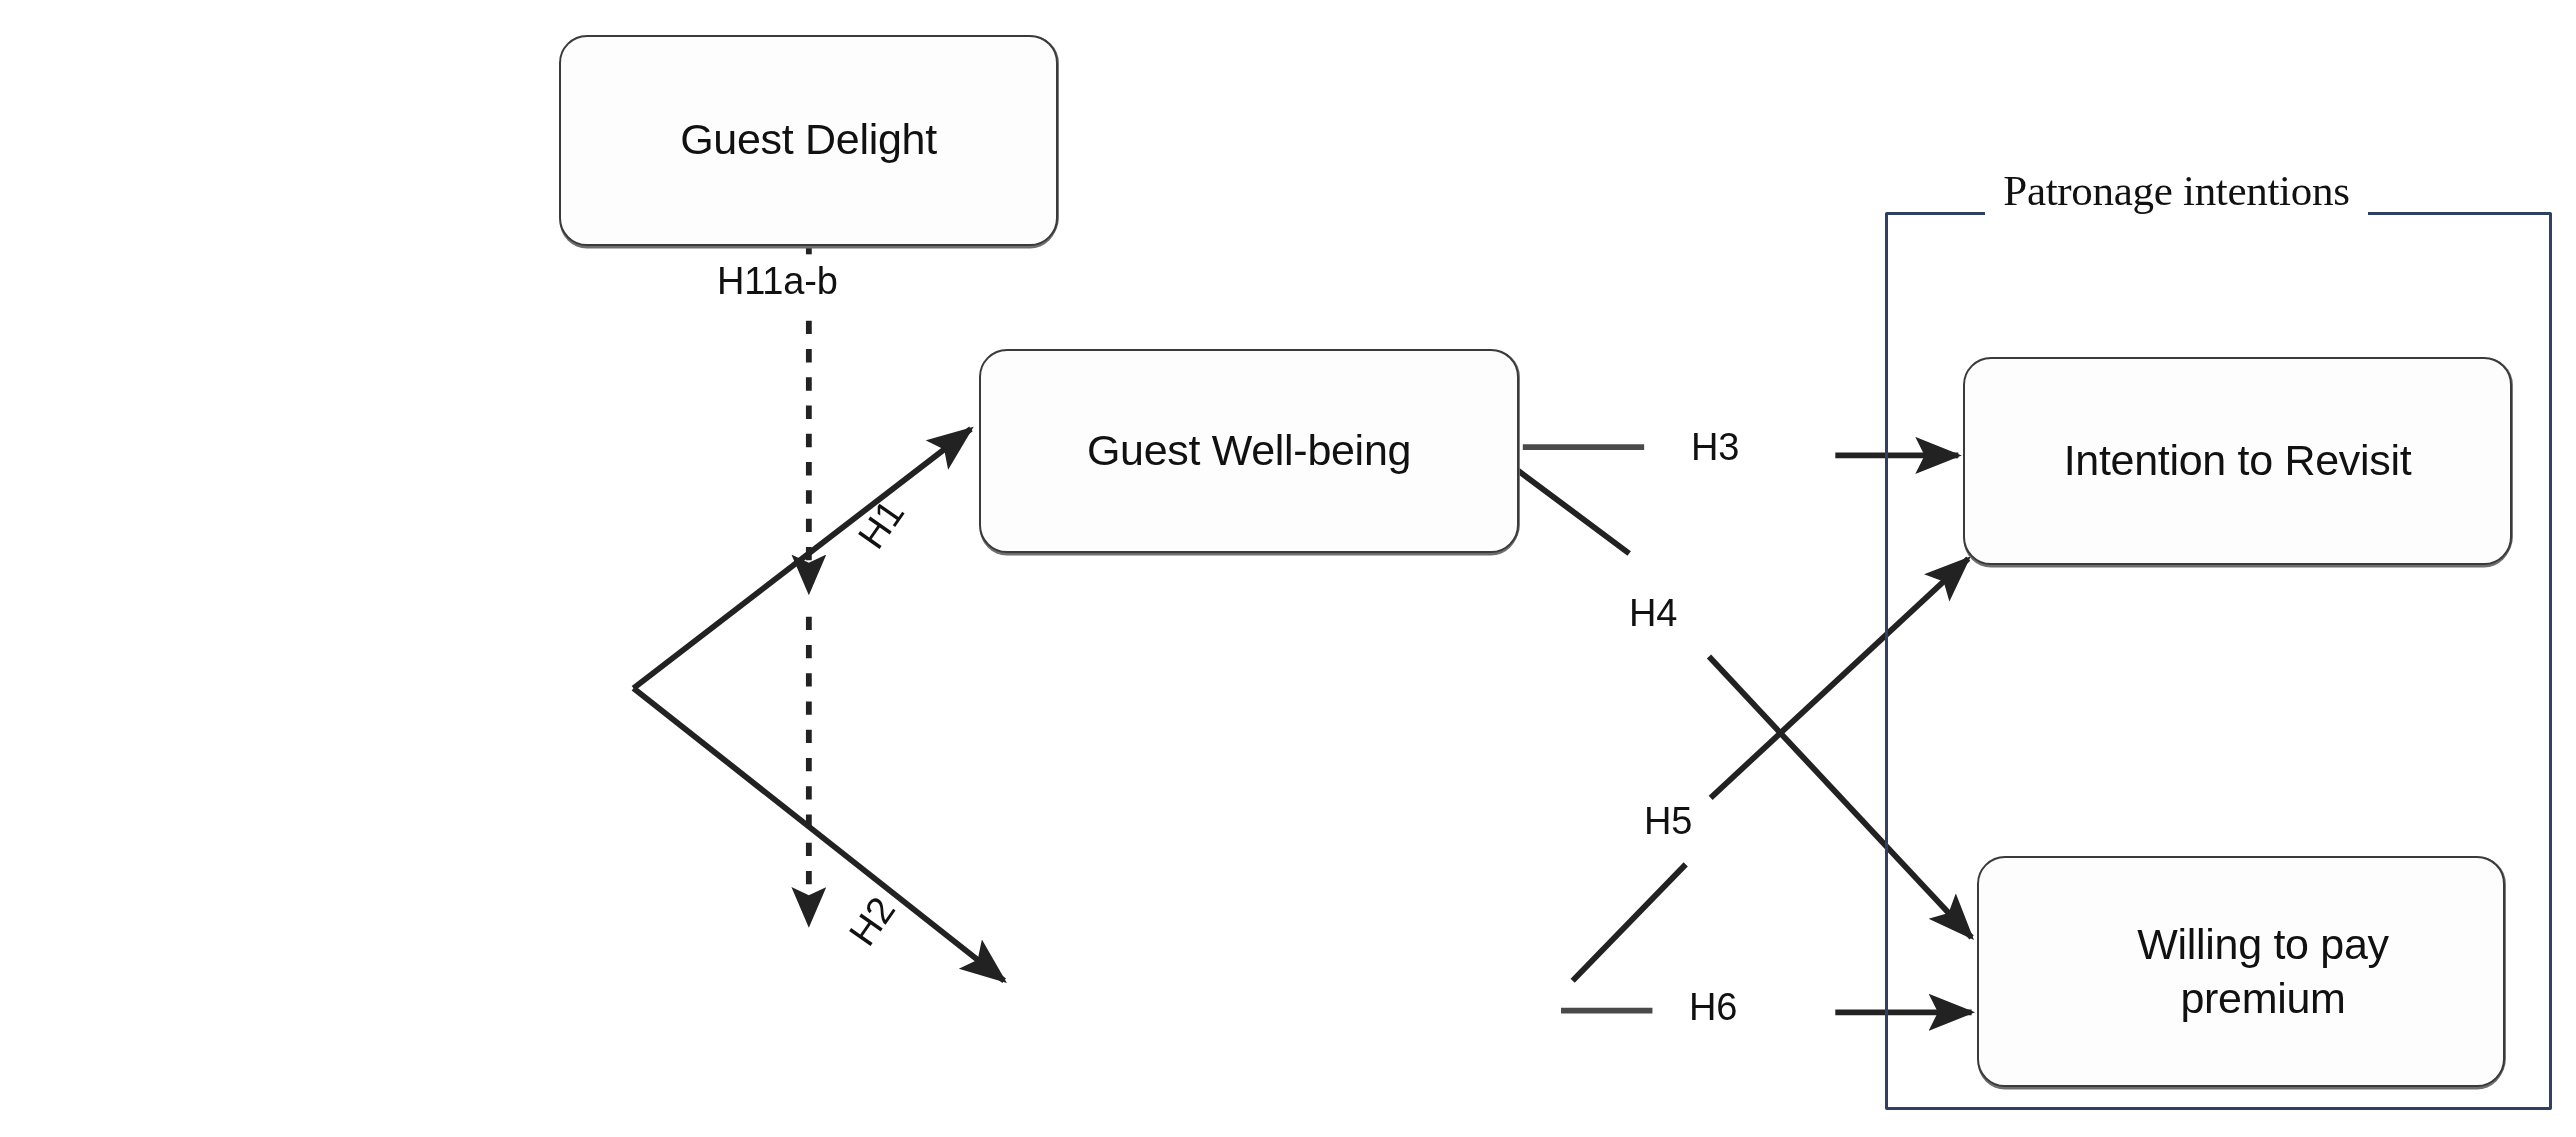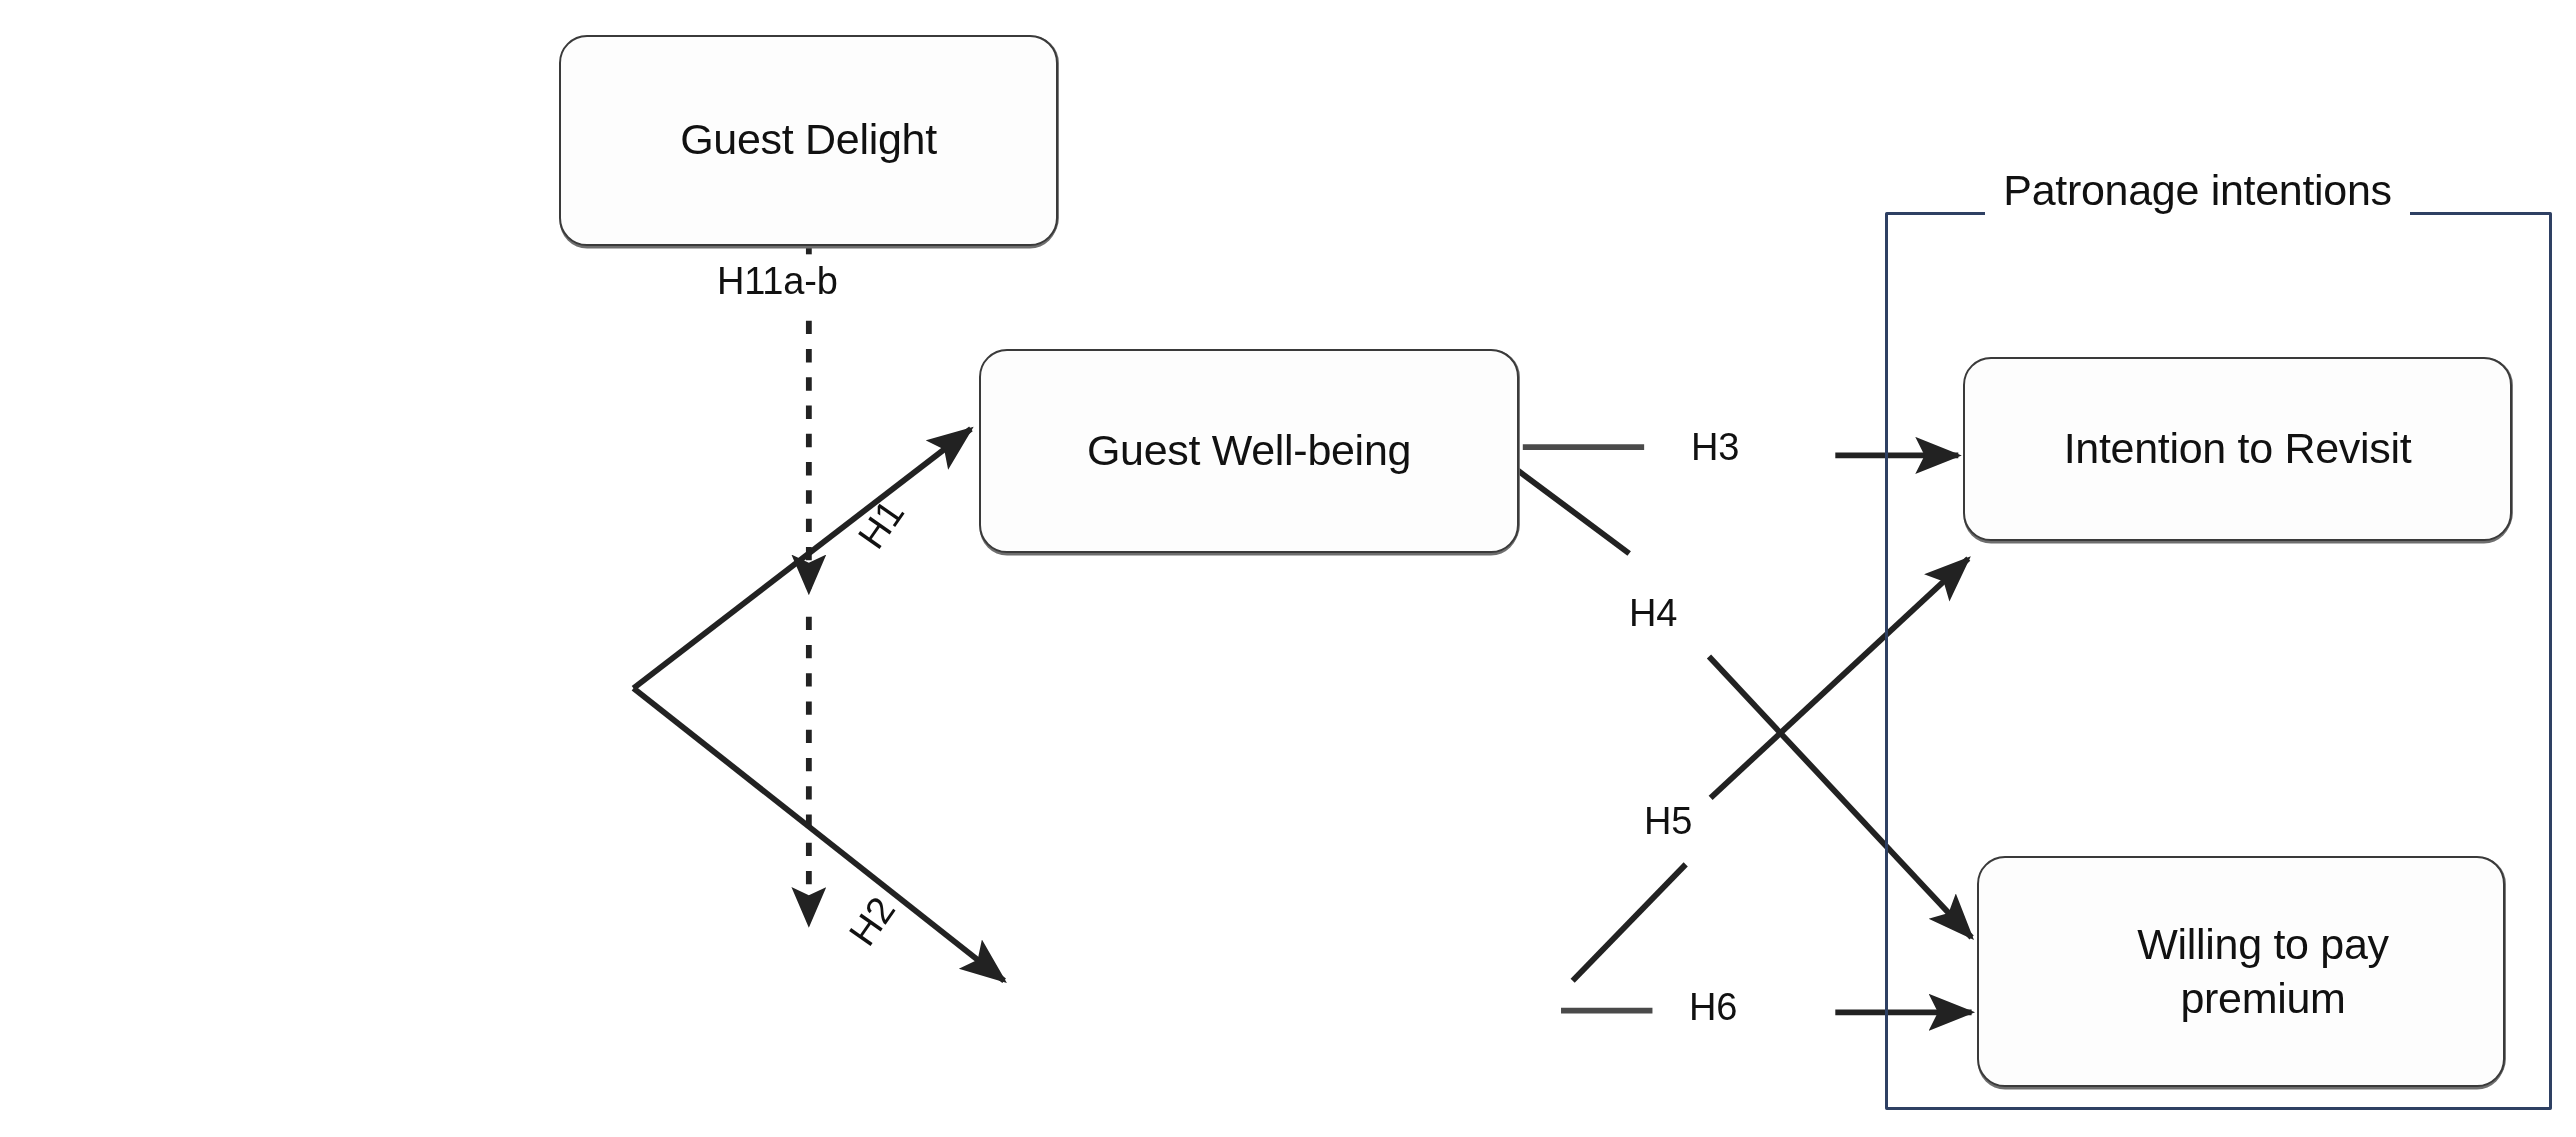--- a/index.html
+++ b/index.html
@@ -51,21 +51,21 @@
     border-radius: 1.7px;
   }
   .group-title {
     position: absolute;
     background: #ffffff;
     padding: 0 18.3px;
     font-size: 43px;
     color: #111111;
     letter-spacing: -0.3px;
     white-space: nowrap;
-    font-family: Liberation Sans, sans-serif;
+    font-family: Liberation Serif, serif;
   }
   .edge-label {
     position: absolute;
     font-size: 38px;
     color: #111111;
     letter-spacing: -0.2px;
     white-space: nowrap;
     font-family: "Liberation Sans", sans-serif;
   }
   .edge-label.rot {
@@ -123,21 +123,21 @@
 
   <div class="group-box" style="left:1885px; top:212px; width:667px; height:898px;"></div>
   <div class="group-title" style="left:1985px; top:166px;">Patronage intentions</div>
 
   <div class="node" style="left:559px; top:26.6px; width:499px; height:211px;">Guest Delight</div>
 
 
   <div class="node" style="left:979px; top:341px; width:540px; height:204px;">Guest Well-being</div>
 
 
-  <div class="node" style="left:1963px; top:349px; width:549px; height:184px;">Intention to Revisit</div>
+  <div class="node" style="left:1963px; top:349px; width:549px; height:208px;">Intention to Revisit</div>
 
   <div class="node" style="left:1977px; top:848px; width:528px; height:231px;padding-left:44px;">Willing to pay
 premium</div>
 
   <div class="edge-label" style="left:717px; top:260px;">H11a-b</div>
 
   <div class="edge-label rot" style="left:850px; top:532px; transform: rotate(-55deg);">H1</div>
 
   <div class="edge-label rot" style="left:841px; top:929px; transform: rotate(-55deg);">H2</div>
 

